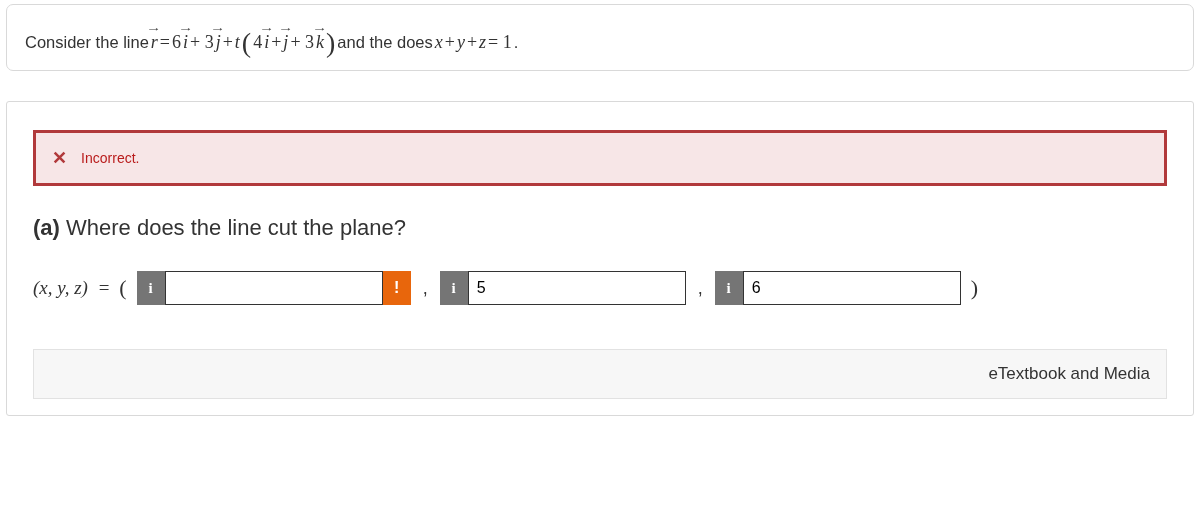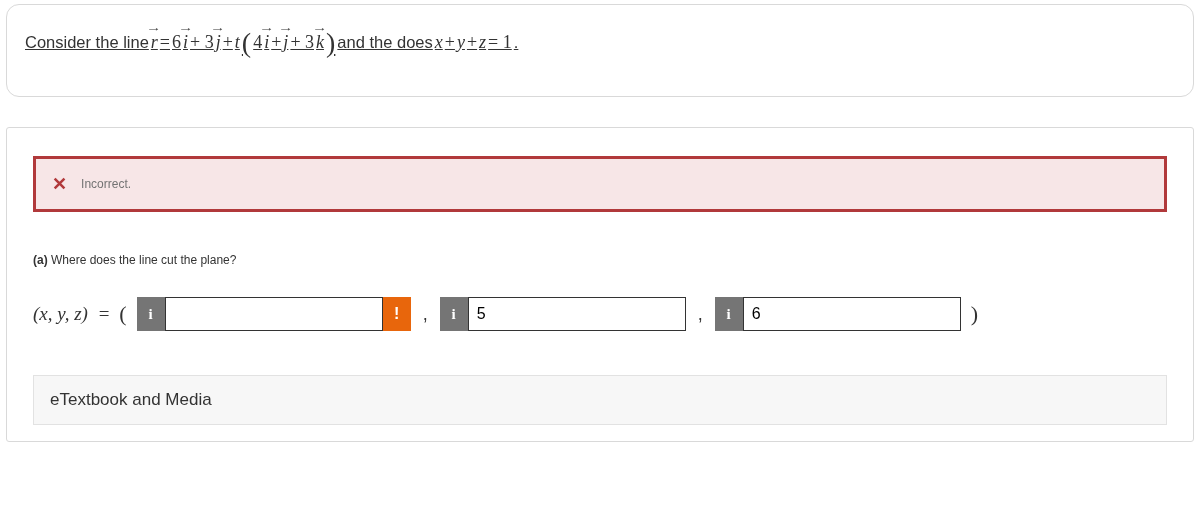--- a/index.html
+++ b/index.html
@@ -4,24 +4,23 @@
   <style>
     * { margin: 0; padding: 0; box-sizing: border-box; }
     body {
       font-family: "Helvetica Neue", Arial, sans-serif;
       background: #fff;
       color: #333;
       font-size: 16px;
     }
     .question-block {
       border: 1px solid #d9d9d9;
-      border-radius: 13px;
-      padding: 14px 18px 38px;
+      border-radius: 7px;
+      padding: 14px 18px 12px;
       margin: 4px 6px 30px;
-      text-decoration: underline;
     }
     .question-text {
       font-size: 16.5px;
       color: #333;
       line-height: 1.4;
       display: flex;
       align-items: baseline;
       flex-wrap: wrap;
       gap: 2px;
     }
@@ -62,24 +61,24 @@
       padding: 14px 16px;
       display: flex;
       align-items: center;
       gap: 14px;
     }
     .x-icon {
       color: #b1393b;
       font-size: 18px;
       font-weight: bold;
     }
-    .incorrect-label { color: #737373; font-size: 12px; text-align: right; }
+    .incorrect-label { color: #b91c1c; font-size: 14px; text-align: right; }
     .part-label {
-      margin: 41px 26px 18px;
-      font-size: 12px;
+      margin: 29px 26px 18px;
+      font-size: 22px;
     }
     .part-label b { font-weight: 700; }
     .answer-row {
       margin: 30px 26px 44px;
       display: flex;
       align-items: center;
       gap: 10px;
     }
     .prefix-label {
       font-family: "Times New Roman", serif;
@@ -121,21 +120,21 @@
       background: #e8660c;
       color: #fff;
       display: flex;
       align-items: center;
       justify-content: center;
       font-weight: bold;
       font-size: 16px;
       cursor: pointer;
     }
     .comma { font-size: 18px; padding: 0 2px; }
-    .links-area { margin: 6px 26px 16px; }
+    .links-area { margin: 6px 26px 16px; text-align: right; }
     .link-row {
       border: 1px solid #e2e2e2;
       background: #f7f7f7;
       padding: 14px 16px;
       margin-bottom: 8px;
       color: #333;
       font-size: 17px;
       cursor: pointer;
     }
   </style>

